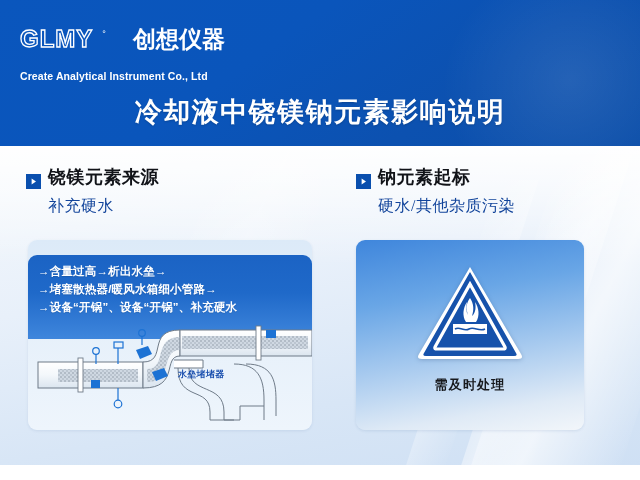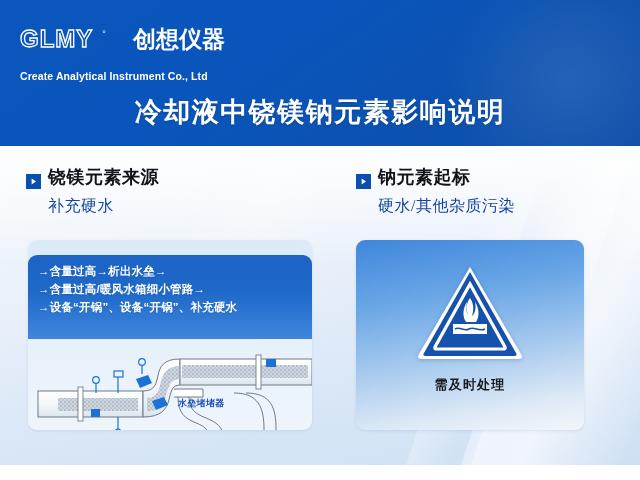--- a/index.html
+++ b/index.html
@@ -206,21 +206,20 @@
     white-space: nowrap;
     text-shadow: 0 1px 1px rgba(0,0,0,0.12);
   }
 
   
   .pipe-wrap {
     position: absolute;
     left: 0; top: 84px;
     width: 284px;
     height: 120px;
-    margin-top: 29px;
   }
   .pipe-label {
     position: absolute;
     left: 150px;
     top: 44px;
     font-size: 9px;
     color: #1a4fae;
     font-weight: bold;
     letter-spacing: .3px;
     white-space: nowrap;
@@ -304,21 +303,21 @@
       </span>
       <span class="sec-title">钠元素起标</span>
     </div>
     <div class="sec-sub">硬水/其他杂质污染</div>
   </div>
 
   <div class="left-card">
 
     <div class="left-textbox">
       <div class="left-line">→含量过高→析出水垒→</div>
-      <div class="left-line">→含量过高/暖风水箱细小管路→</div>
+      <div class="left-line">→堵塞散热器/暖风水箱细小管路→</div>
       <div class="left-line">→设备“开锅”、设备“开锅”、补充硬水</div>
     </div>
 
     <div class="pipe-wrap">
       <svg width="284" height="106" viewBox="0 0 284 106" aria-hidden="true">
         <defs>
           <pattern id="scaleDots" width="4" height="4" patternUnits="userSpaceOnUse">
             <rect width="4" height="4" fill="#cfd8e2"></rect>
             <circle cx="1" cy="1" r="0.7" fill="#7f8b99"></circle>
             <circle cx="3" cy="3" r="0.7" fill="#98a4b1"></circle>

